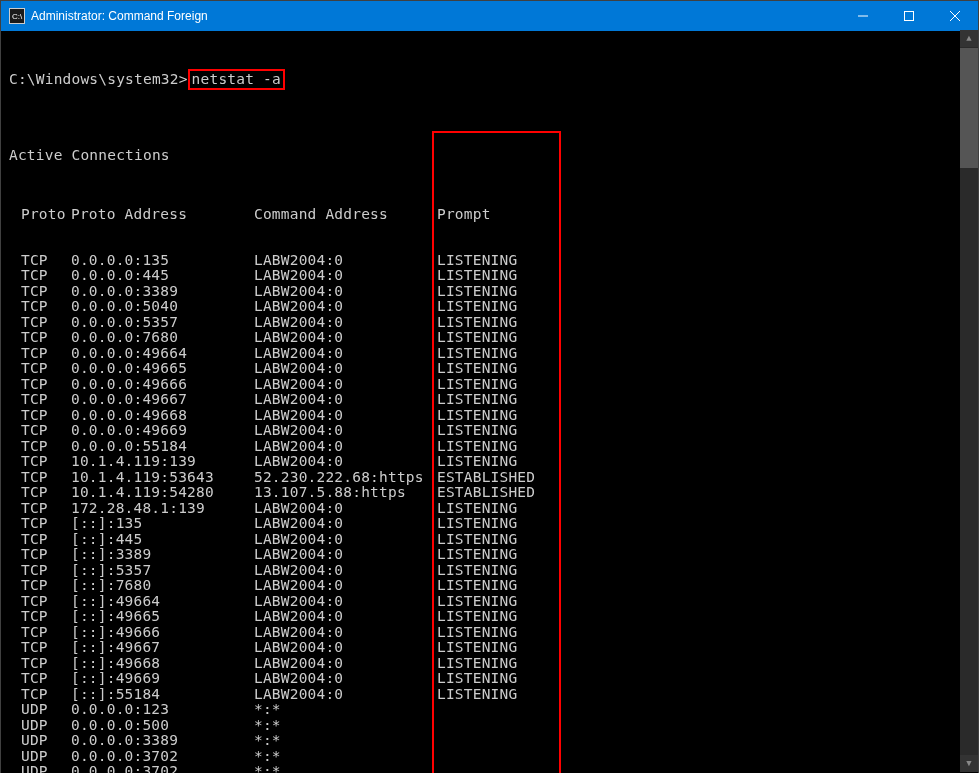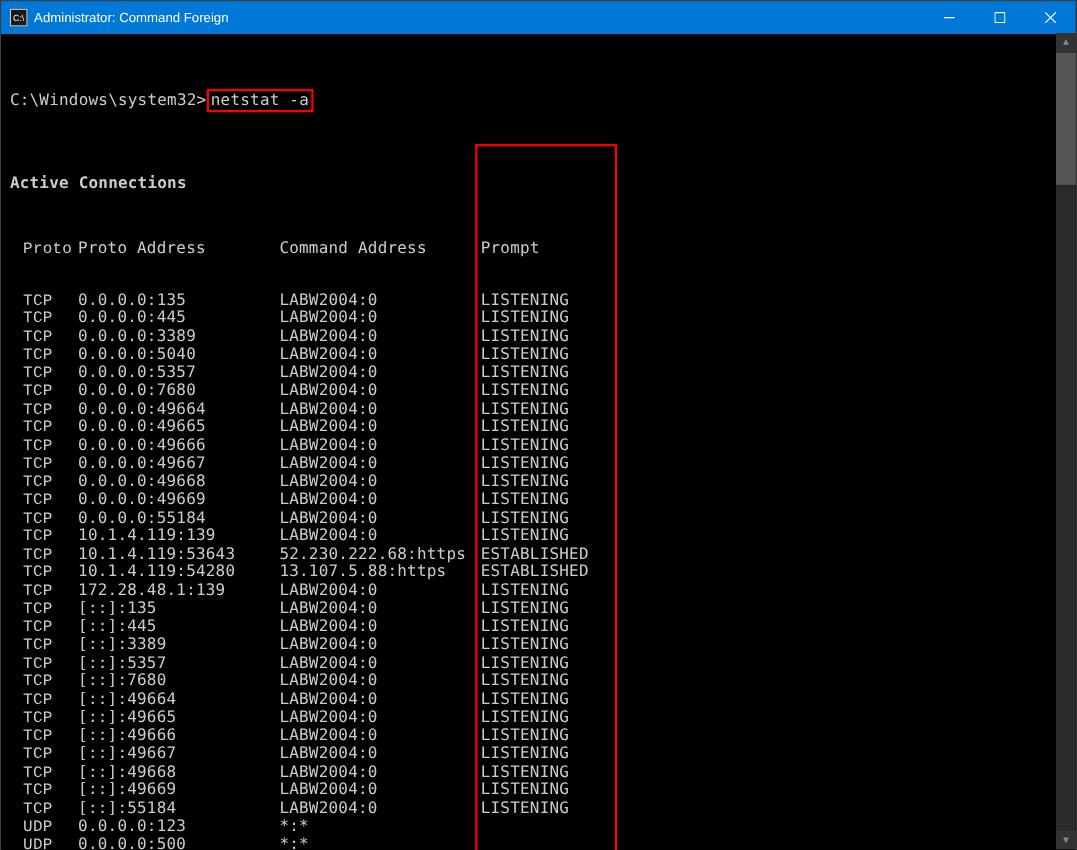--- a/index.html
+++ b/index.html
@@ -61,38 +61,37 @@
       color: #cccccc;
       font-size: 14.5px;
       line-height: 15px;
       padding: 4px 2px 4px 8px;
       white-space: pre;
       font-family: Consolas, monospace;
       letter-spacing: 0.2px;
       position: relative;
     }
     .prompt-line {
-      margin-top: 16px;
+      margin-top: 4px;
     }
     .highlight-cmd {
       border: 2px solid #ff0000;
       padding: 1px 2px;
       display: inline-block;
     }
     .section-title {
       margin-top: 28px;
       margin-bottom: 14px;
-      font-weight: bold;
     }
     .conn-row {
       display: block;
       line-height: 15.5px;
     }
     .col-pad { display: inline-block; }
-    .c-proto { width: 62px; padding-left: 12px; font-family: Liberation Mono, monospace;}
+    .c-proto { width: 62px; padding-left: 12px;}
     .c-local { width: 183px; }
     .c-foreign { width: 183px; }
     .c-state { width: 113px; }
     .state-box {
       position: absolute;
       border: 2px solid #ff0000;
       left: 431px;
       top: 100px;
       width: 129px;
       height: 647px;

